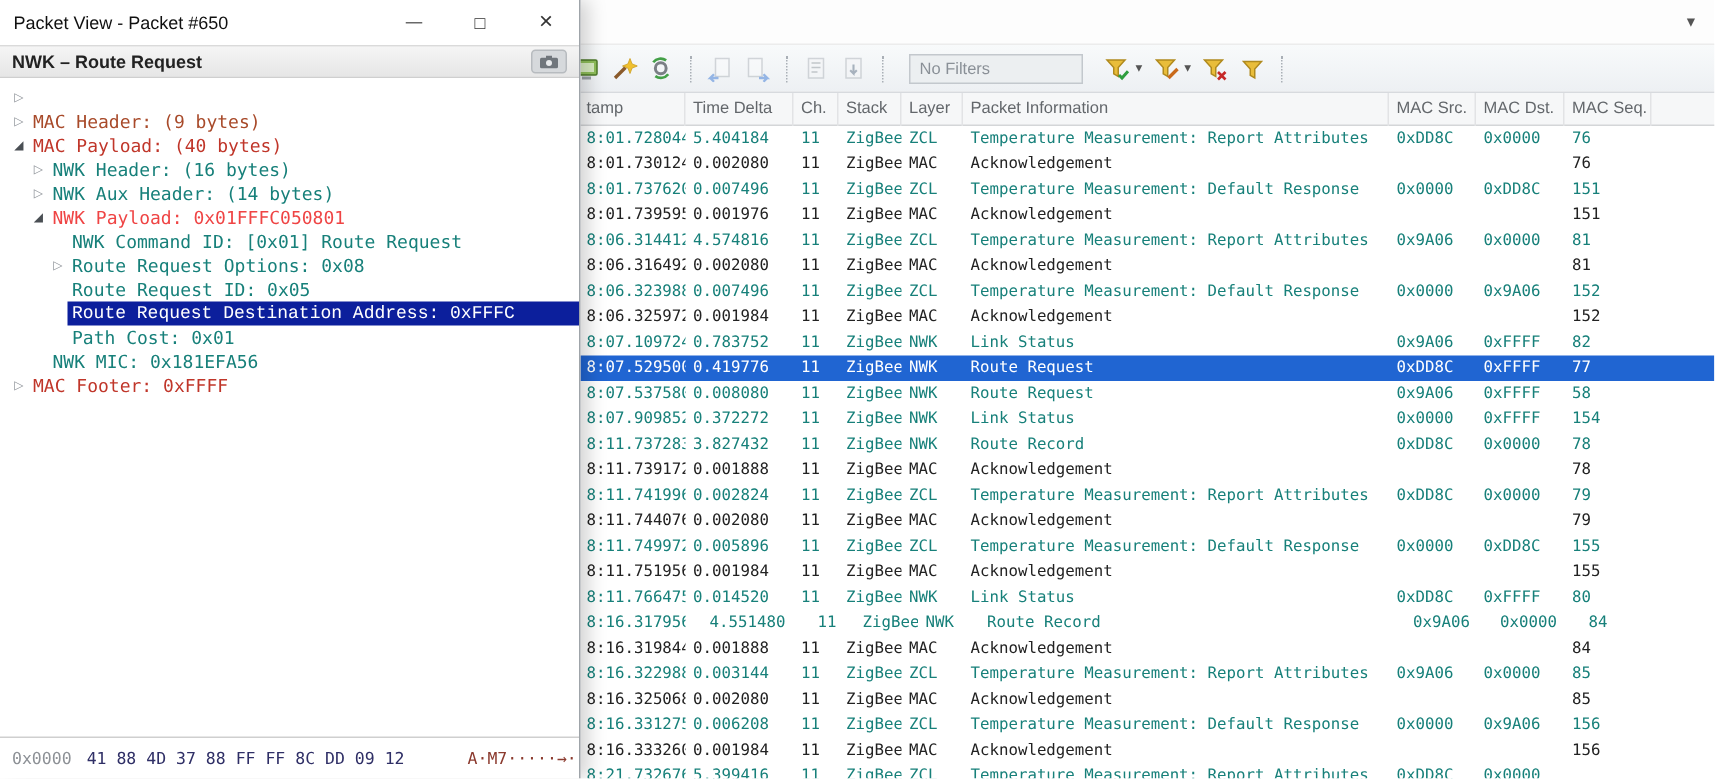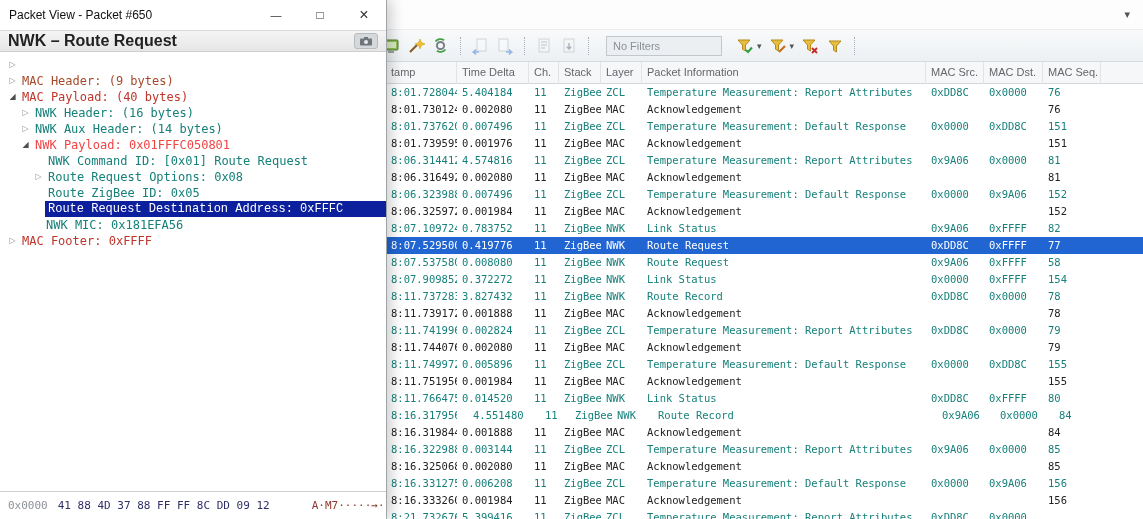--- a/index.html
+++ b/index.html
@@ -47,21 +47,21 @@
   .win-btn.cls { font-size: 16px; }
 
   .brand { height: 30px; flex: none; display: flex; flex-direction: column; align-items: flex-end;
            justify-content: center; padding-right: 10px; background: #fff; }
   .brand-row { display: flex; align-items: center; gap: 4px; }
   .brand-name { font-size: 17px; font-weight: 700; color: #1b1b1b; letter-spacing: .3px; line-height: 17px; }
   .brand-tag { font-size: 7.5px; color: #9a9ea3; letter-spacing: .4px; margin-top: -1px; }
 
   .nwk-header { height: 22px; flex: none; display: flex; align-items: center; padding: 0 8px;
                 background: linear-gradient(#f5f5f5, #e6e6e6); border-top: 1px solid #dadada; border-bottom: 1px solid #cfcfcf;
-                font-size: 16px; font-weight: 600; color: #222; }
+                font-size: 12px; font-weight: 600; color: #222; }
   .hdr-btn { margin-left: auto; width: 24px; height: 16px; background: #d6d9dc; border: 1px solid #b7bbbf;
              border-radius: 3px; display: flex; align-items: center; justify-content: center; cursor: pointer; }
 
   .tree { flex: 1; overflow: hidden; background: #fff; padding-top: 5px;
           font-family: "DejaVu Sans Mono","Liberation Mono",monospace; font-size: 12px; }
   .titem { height: 16px; line-height: 16px; display: flex; align-items: center; white-space: nowrap; cursor: pointer; }
   .arrow { width: 13px; flex: none; text-align: center; font-size: 8px; color: #8d9298;
            font-family: "DejaVu Sans",sans-serif; }
   .arrow.expanded { color: #4a4f54; }
   .tlabel { padding: 0 3px; overflow: hidden; }
@@ -513,27 +513,31 @@
       <div class="titem" style="padding-left: 32px;">
         <span class="arrow none"></span>
         <span class="tlabel" style="color: rgb(23, 128, 122);">NWK Command ID: [0x01] Route Request</span>
       </div>
       <div class="titem" style="padding-left: 32px;">
         <span class="arrow collapsed">▷</span>
         <span class="tlabel" style="color: rgb(23, 128, 122);">Route Request Options: 0x08</span>
       </div>
       <div class="titem" style="padding-left: 32px;">
         <span class="arrow none"></span>
-        <span class="tlabel" style="color: rgb(23, 128, 122);">Route ZigBee ID: 0x05</span>
+        <span class="tlabel" style="color: rgb(23, 128, 122);">Route Request ID: 0x05</span>
       </div>
       <div class="titem" style="padding-left: 32px;">
         <span class="arrow none"></span>
         <span class="tlabel sel">Route Request Destination Address: 0xFFFC</span>
       </div>
-      <div class="titem" style="padding-left: 30px;">
+      <div class="titem" style="padding-left: 32px;">
+        <span class="arrow none"></span>
+        <span class="tlabel" style="color: rgb(23, 128, 122);">Path Cost: 0x01</span>
+      </div>
+      <div class="titem" style="padding-left: 19px;">
         <span class="arrow none"></span>
         <span class="tlabel" style="color: rgb(23, 128, 122);">NWK MIC: 0x181EFA56</span>
       </div>
       <div class="titem" style="padding-left: 6px;">
         <span class="arrow collapsed">▷</span>
         <span class="tlabel" style="color: rgb(192, 54, 42);">MAC Footer: 0xFFFF</span>
       </div>
     </div>
 
   <div class="hexview">

